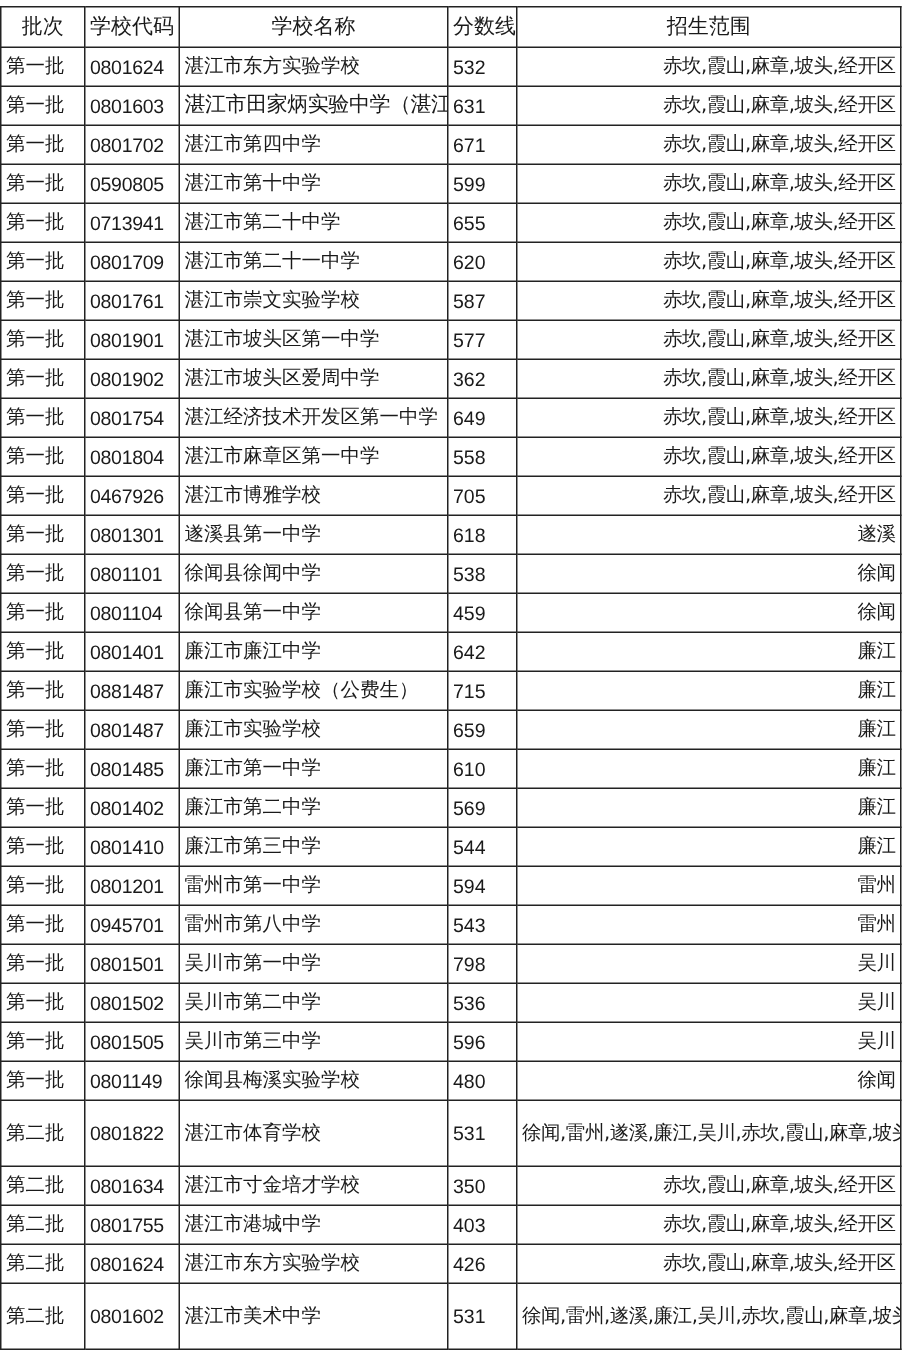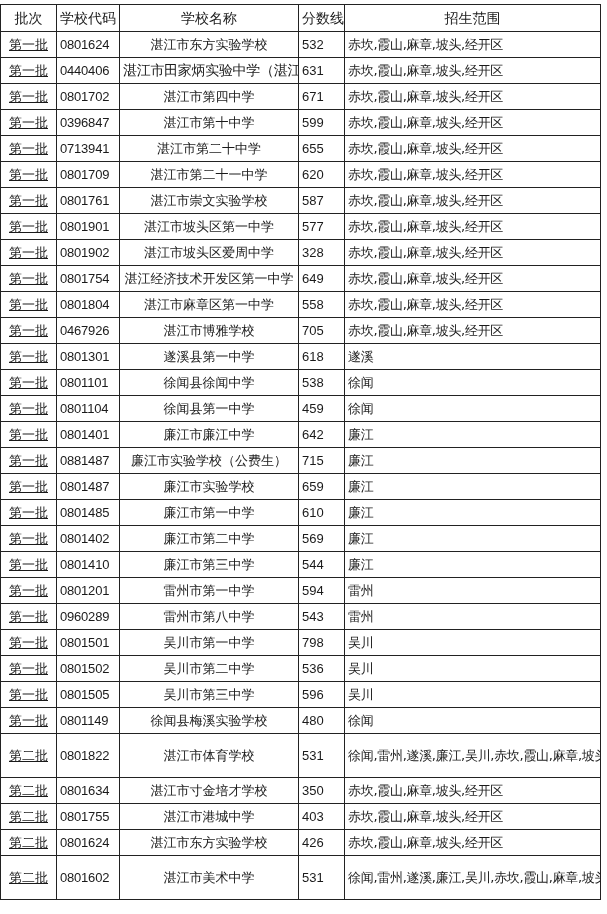--- a/index.html
+++ b/index.html
@@ -38,26 +38,26 @@
       font-weight: normal;
       font-size: 14px;
       text-align: center;
     }
     table.admit td {
       height: 25px;
     }
     table.admit tr.tall td {
       height: 43px;
     }
-    td.batch { text-align: center; padding-left: 2px; text-decoration: underline; }
+    td.batch { text-align: left; padding-left: 2px; }
     td.code { text-align: left; padding-left: 1px; font-family: "Liberation Sans", sans-serif; font-size: 13px; letter-spacing: -0.2px; margin-top: 15px; }
-    td.name { text-align: center; padding-left: 4px; }
+    td.name { text-align: left; padding-left: 4px; }
     td.name.small { font-size: 14px; letter-spacing: -0.3px; }
     td.score { text-align: left; font-family: "Liberation Sans", sans-serif; font-size: 13.5px; }
-    td.scope { text-align: left; padding-left: 2px; white-space: normal; letter-spacing: -0.3px; }
+    td.scope { text-align: right; padding-left: 2px; white-space: normal; letter-spacing: -0.3px; }
     col.c1 { width: 56px; }
     col.c2 { width: 63px; }
     col.c3 { width: 179px; }
     col.c4 { width: 46px; }
     col.c5 { width: 256px; }
   </style>
 </head>
 <body>
 
 <table class="admit">
@@ -80,35 +80,35 @@
   <tbody id="tbody">
       <tr>
         <td class="batch">第一批</td>
         <td class="code">0801624</td>
         <td class="name">湛江市东方实验学校</td>
         <td class="score">532</td>
         <td class="scope">赤坎,霞山,麻章,坡头,经开区</td>
       </tr>
       <tr>
         <td class="batch">第一批</td>
-        <td class="code">0440406</td>
+        <td class="code">0801603</td>
         <td class="name small">湛江市田家炳实验中学（湛江市第五中学）</td>
         <td class="score">631</td>
         <td class="scope">赤坎,霞山,麻章,坡头,经开区</td>
       </tr>
       <tr>
         <td class="batch">第一批</td>
         <td class="code">0801702</td>
         <td class="name">湛江市第四中学</td>
         <td class="score">671</td>
         <td class="scope">赤坎,霞山,麻章,坡头,经开区</td>
       </tr>
       <tr>
         <td class="batch">第一批</td>
-        <td class="code">0396847</td>
+        <td class="code">0590805</td>
         <td class="name">湛江市第十中学</td>
         <td class="score">599</td>
         <td class="scope">赤坎,霞山,麻章,坡头,经开区</td>
       </tr>
       <tr>
         <td class="batch">第一批</td>
         <td class="code">0713941</td>
         <td class="name">湛江市第二十中学</td>
         <td class="score">655</td>
         <td class="scope">赤坎,霞山,麻章,坡头,经开区</td>
@@ -131,21 +131,21 @@
         <td class="batch">第一批</td>
         <td class="code">0801901</td>
         <td class="name">湛江市坡头区第一中学</td>
         <td class="score">577</td>
         <td class="scope">赤坎,霞山,麻章,坡头,经开区</td>
       </tr>
       <tr>
         <td class="batch">第一批</td>
         <td class="code">0801902</td>
         <td class="name">湛江市坡头区爱周中学</td>
-        <td class="score">328</td>
+        <td class="score">362</td>
         <td class="scope">赤坎,霞山,麻章,坡头,经开区</td>
       </tr>
       <tr>
         <td class="batch">第一批</td>
         <td class="code">0801754</td>
         <td class="name">湛江经济技术开发区第一中学</td>
         <td class="score">649</td>
         <td class="scope">赤坎,霞山,麻章,坡头,经开区</td>
       </tr>
       <tr>
@@ -227,21 +227,21 @@
       </tr>
       <tr>
         <td class="batch">第一批</td>
         <td class="code">0801201</td>
         <td class="name">雷州市第一中学</td>
         <td class="score">594</td>
         <td class="scope">雷州</td>
       </tr>
       <tr>
         <td class="batch">第一批</td>
-        <td class="code">0960289</td>
+        <td class="code">0945701</td>
         <td class="name">雷州市第八中学</td>
         <td class="score">543</td>
         <td class="scope">雷州</td>
       </tr>
       <tr>
         <td class="batch">第一批</td>
         <td class="code">0801501</td>
         <td class="name">吴川市第一中学</td>
         <td class="score">798</td>
         <td class="scope">吴川</td>

